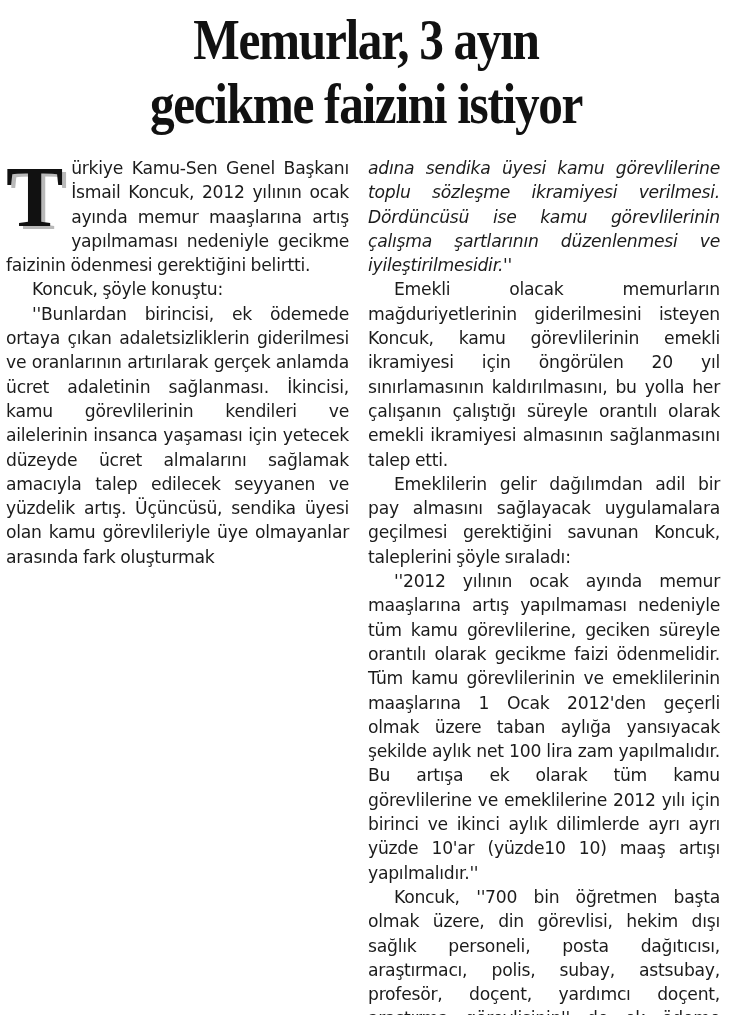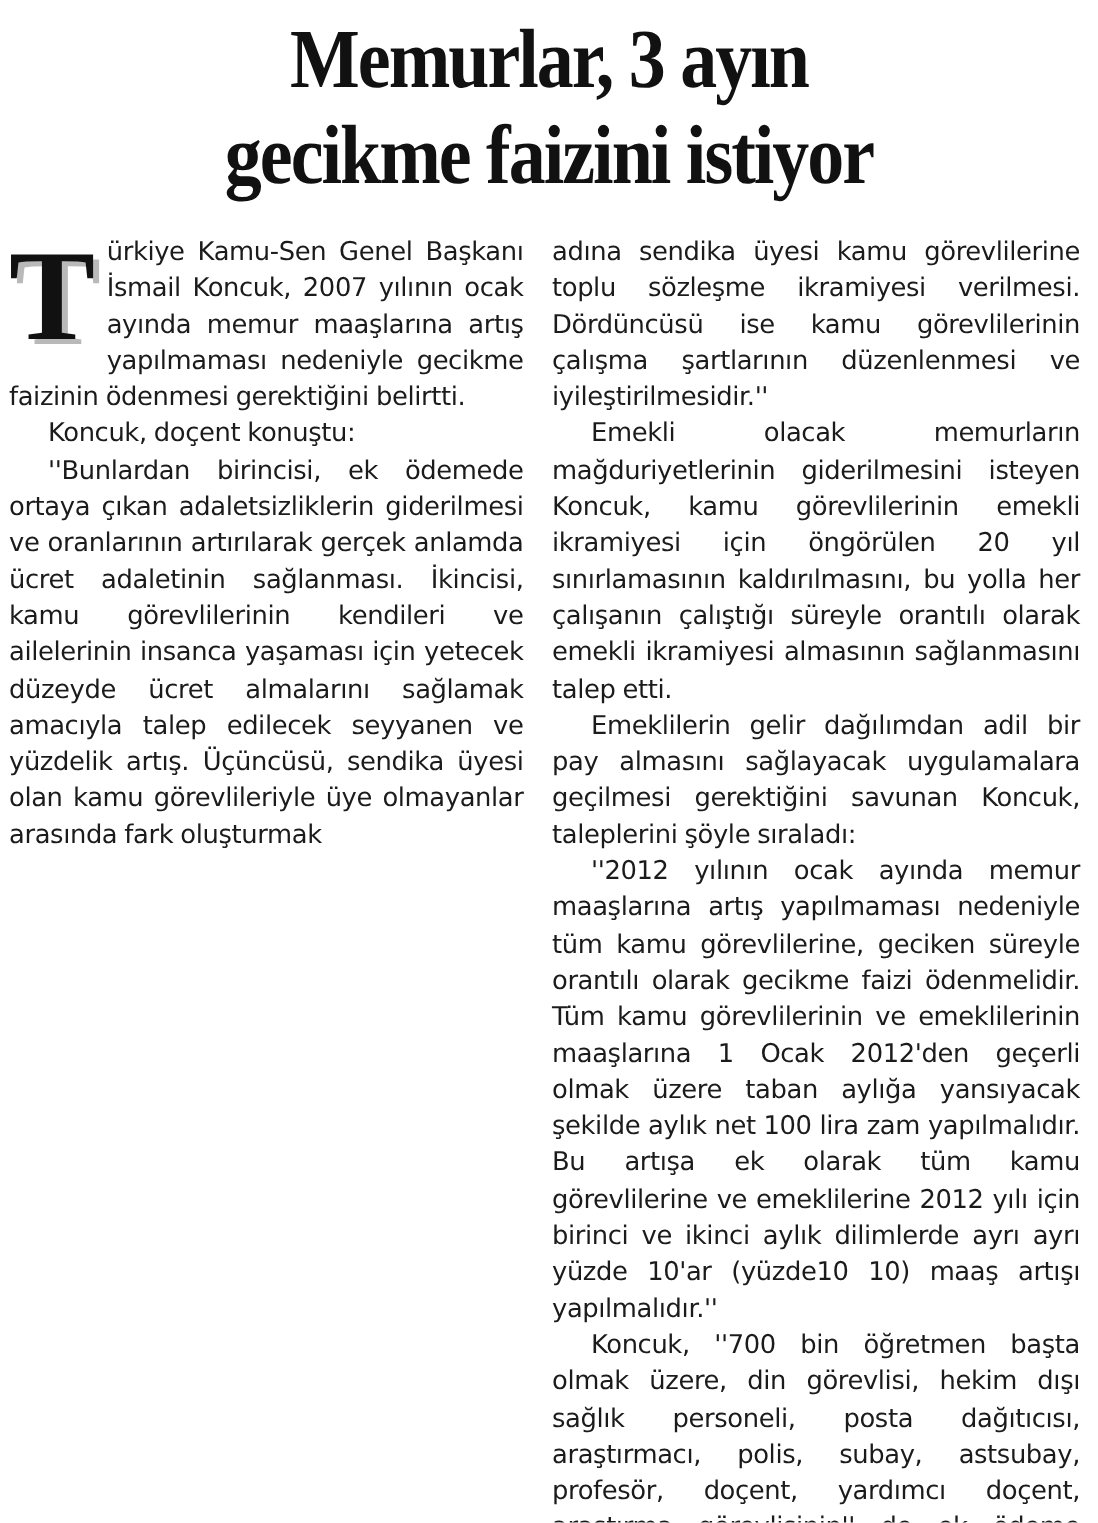--- a/index.html
+++ b/index.html
@@ -44,21 +44,21 @@
     word-spacing: -0.5px;
   }
   .col-left { left: 6px; width: 343px; }
   .col-right { left: 368px; width: 352px; top: 156px; }
 
   .para {
     margin: 0;
     text-indent: 26px;
   }
   .para.no-indent { text-indent: 0; }
-  .para.continued { text-indent: 0; }
+  .para.continued { text-indent: 0; font-style: italic; }
 
   .dropcap {
     float: left;
     font-family: "Liberation Serif", "DejaVu Serif", serif;
     font-weight: bold;
     font-size: 86px;
     line-height: 66px;
     height: 70px;
     margin: 8px 8px 0 0;
     color: #111111;
@@ -68,23 +68,23 @@
 </head>
 <body>
 
 <div class="headline">
   <span class="hl-line">Memurlar, 3 ayın</span>
   <span class="hl-line">gecikme faizini istiyor</span>
 </div>
 
 <div class="col col-left">
   <p class="para no-indent">
-    <span class="dropcap">T</span><span>ürkiye Kamu-Sen Genel Başkanı İsmail Koncuk, 2007 yılının ocak ayında memur maaşlarına artış yapılmaması nedeniyle gecikme faizinin ödenmesi gerektiğini belirtti.</span>
+    <span class="dropcap">T</span><span>ürkiye Kamu-Sen Genel Başkanı İsmail Koncuk, 2012 yılının ocak ayında memur maaşlarına artış yapılmaması nedeniyle gecikme faizinin ödenmesi gerektiğini belirtti.</span>
   </p>
-  <p class="para">Koncuk, doçent konuştu:</p>
+  <p class="para">Koncuk, şöyle konuştu:</p>
   <p class="para">''Bunlardan birincisi, ek ödemede ortaya çıkan adaletsizliklerin giderilmesi ve oranlarının artırılarak gerçek anlamda ücret adaletinin sağlanması. İkincisi, kamu görevlilerinin kendileri ve ailelerinin insanca yaşaması için yetecek düzeyde ücret almalarını sağlamak amacıyla talep edilecek seyyanen ve yüzdelik artış. Üçüncüsü, sendika üyesi olan kamu görevlileriyle üye olmayanlar arasında fark oluşturmak</p>
 </div>
 
 <div class="col col-right">
   <p class="para continued">adına sendika üyesi kamu görevlilerine toplu sözleşme ikramiyesi verilmesi. Dördüncüsü ise kamu görevlilerinin çalışma şartlarının düzenlenmesi ve iyileştirilmesidir.''</p>
   <p class="para">Emekli olacak memurların mağduriyetlerinin giderilmesini isteyen Koncuk, kamu görevlilerinin emekli ikramiyesi için öngörülen 20 yıl sınırlamasının kaldırılmasını, bu yolla her çalışanın çalıştığı süreyle orantılı olarak emekli ikramiyesi almasının sağlanmasını talep etti.</p>
   <p class="para">Emeklilerin gelir dağılımdan adil bir pay almasını sağlayacak uygulamalara geçilmesi gerektiğini savunan Koncuk, taleplerini şöyle sıraladı:</p>
   <p class="para">''2012 yılının ocak ayında memur maaşlarına artış yapılmaması nedeniyle tüm kamu görevlilerine, geciken süreyle orantılı olarak gecikme faizi ödenmelidir. Tüm kamu görevlilerinin ve emeklilerinin maaşlarına 1 Ocak 2012'den geçerli olmak üzere taban aylığa yansıyacak şekilde aylık net 100 lira zam yapılmalıdır. Bu artışa ek olarak tüm kamu görevlilerine ve emeklilerine 2012 yılı için birinci ve ikinci aylık dilimlerde ayrı ayrı yüzde 10'ar (yüzde10 10) maaş artışı yapılmalıdır.''</p>
   <p class="para">Koncuk, ''700 bin öğretmen başta olmak üzere, din görevlisi, hekim dışı sağlık personeli, posta dağıtıcısı, araştırmacı, polis, subay, astsubay, profesör, doçent, yardımcı doçent, araştırma görevlisinin'' de ek ödeme artışından faydalanması gerektiğini söyledi.   (AA)</p>
 </div>

